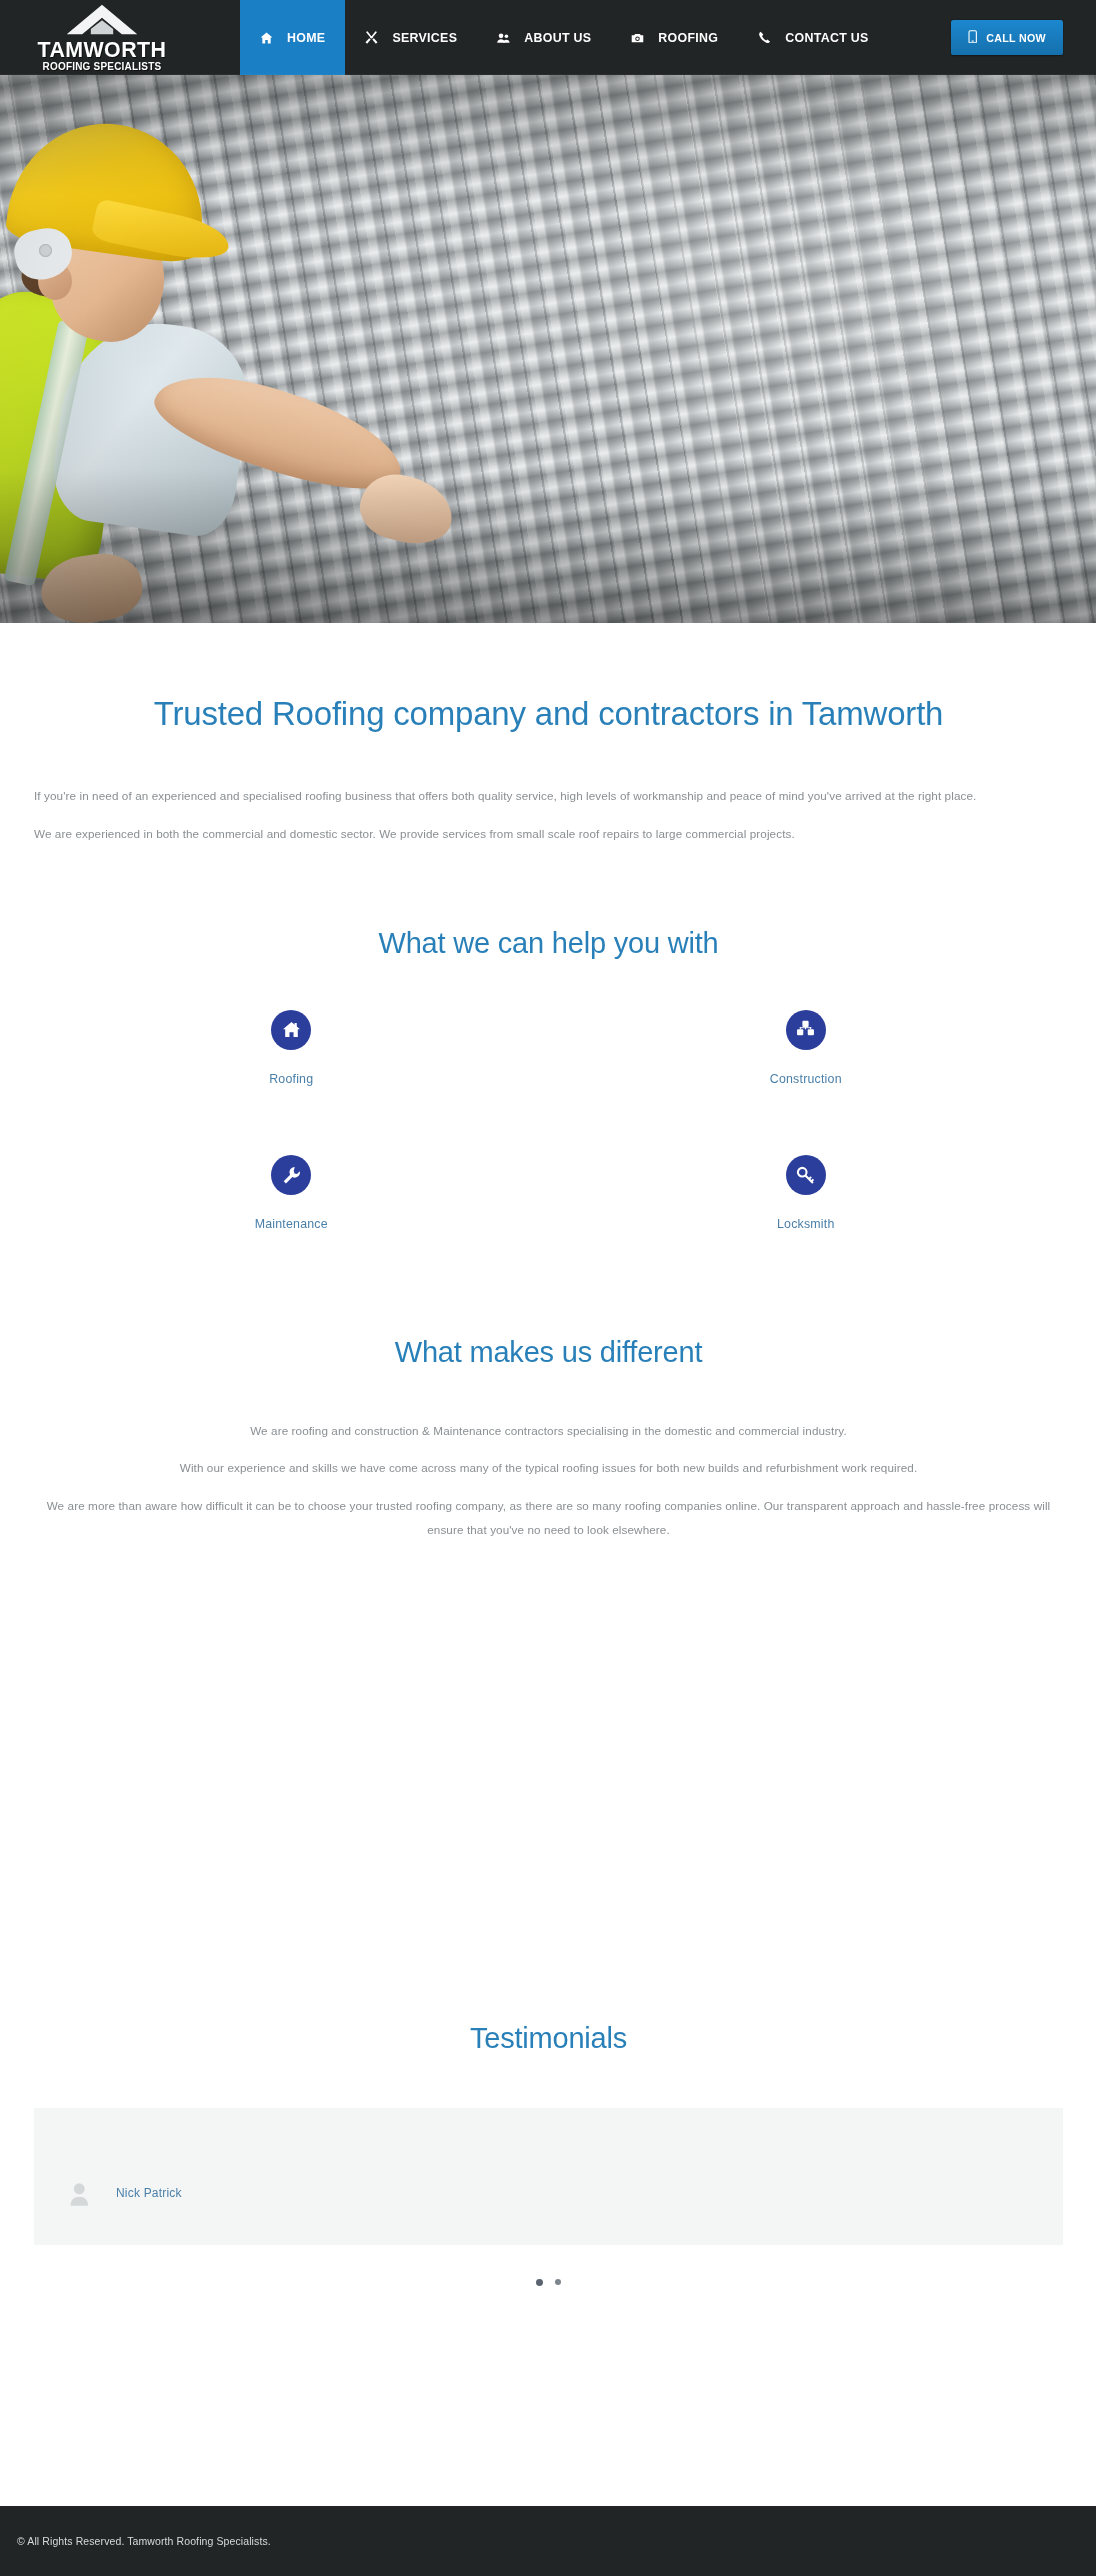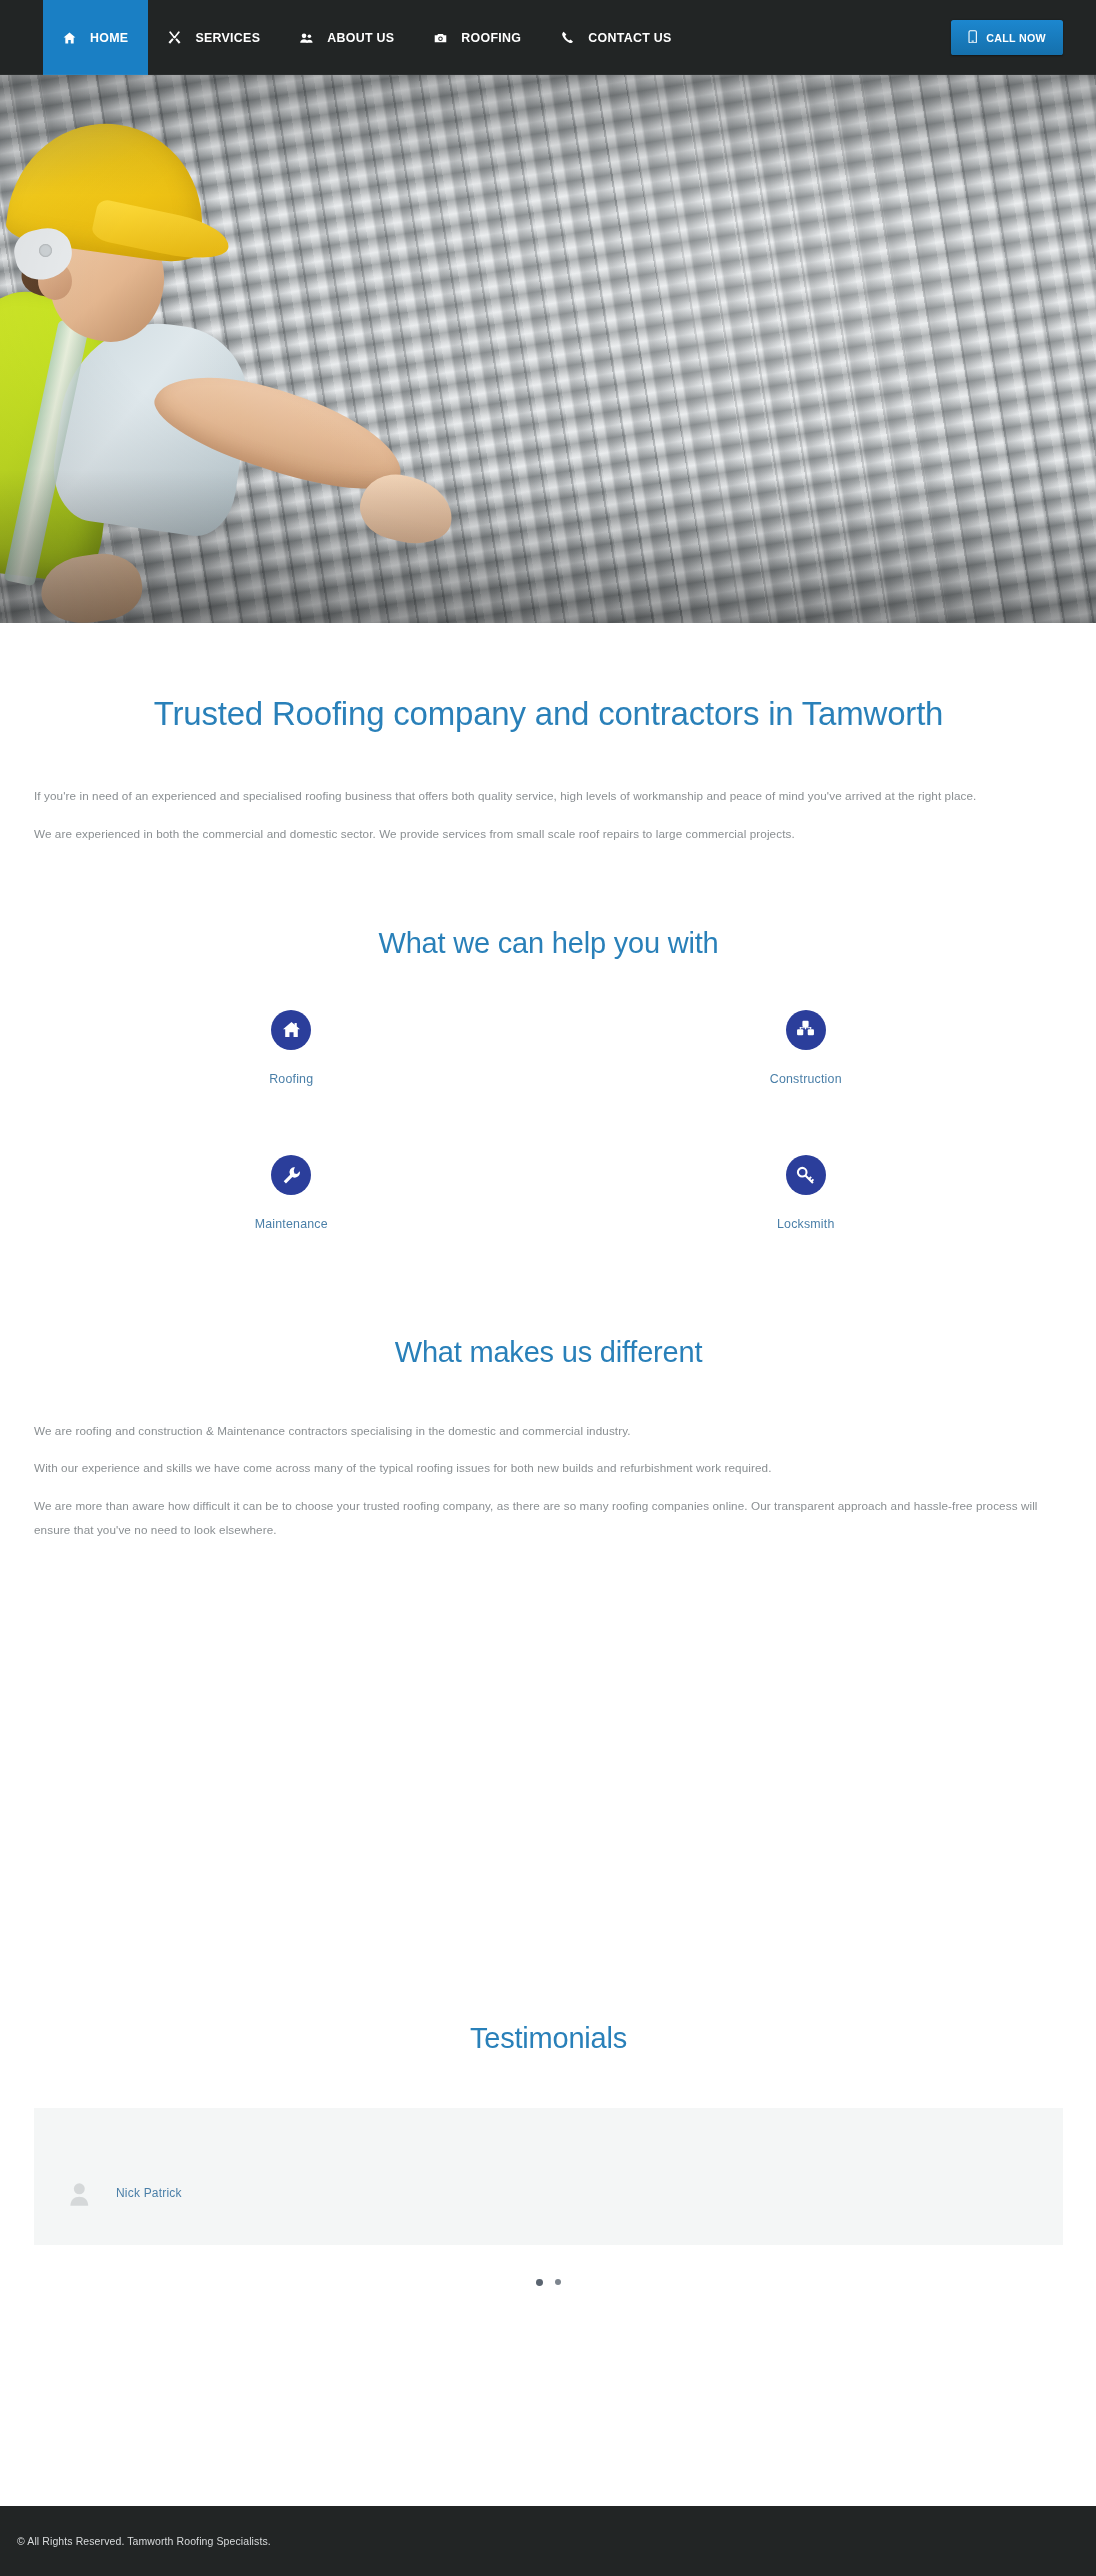--- a/index.html
+++ b/index.html
@@ -303,21 +303,21 @@
     color: #4a7fa8;
     font-size: 12.4px;
     letter-spacing: 0.2px;
     text-decoration: none;
     cursor: pointer;
   }
   .svc-row-gap { height: 37px; }
 
   
   .diff-wrap { padding-top: 96px; }
-  .diff-copy { padding-top: 50px; }
+  .diff-copy { padding-top: 50px; text-align: center; }
   .diff-copy p + p { margin-top: 13.7px; }
 
   
   .big-spacer { height: 480px; }
 
   
   .testi-wrap { padding-top: 0px; }
   .testi-card {
     margin-top: 53px;
     background: #f4f6f6;
@@ -377,20 +377,32 @@
     font-size: 10.5px;
     letter-spacing: 0.1px;
     padding-left: 17px;
   }
 </style>
 </head>
 <body>
 
 <div class="navbar">
 
+  <div class="brand">
+    <div class="logo-wrap">
+      <span class="logo-roof">
+        <svg width="74" height="33" viewBox="0 0 86 38">
+          <path d="M43 2 L84 36 L66 36 L43 17 L20 36 L2 36 Z" fill="#f2f4f5"></path>
+          <path d="M30 30 L43 20 L56 30 L56 36 L30 36 Z" fill="#cfd3d6"></path>
+        </svg>
+      </span>
+      <span class="logo-name">TAMWORTH</span>
+      <span class="logo-sub">ROOFING SPECIALISTS</span>
+    </div>
+  </div>
 
   <nav class="nav-menu">
 
     <a class="nav-item active" href="#">
       <span class="nav-ico">
         <svg width="13" height="12" viewBox="0 0 16 15" fill="#fff">
           <path d="M8 0.6 L15.4 7 h-2.2v7.4H9.6V9.9H6.4v4.5H2.8V7H0.6Z"></path>
         </svg>
       </span>
       <span>HOME</span>

